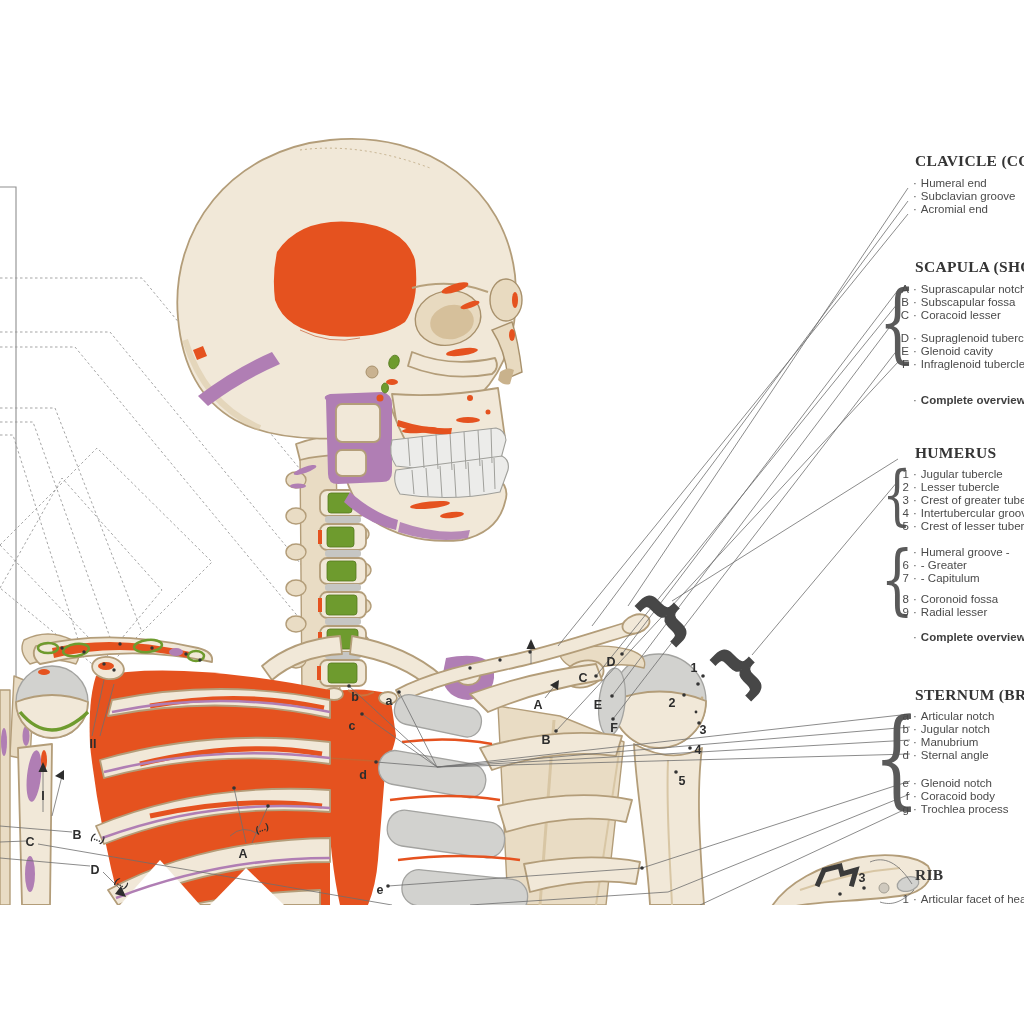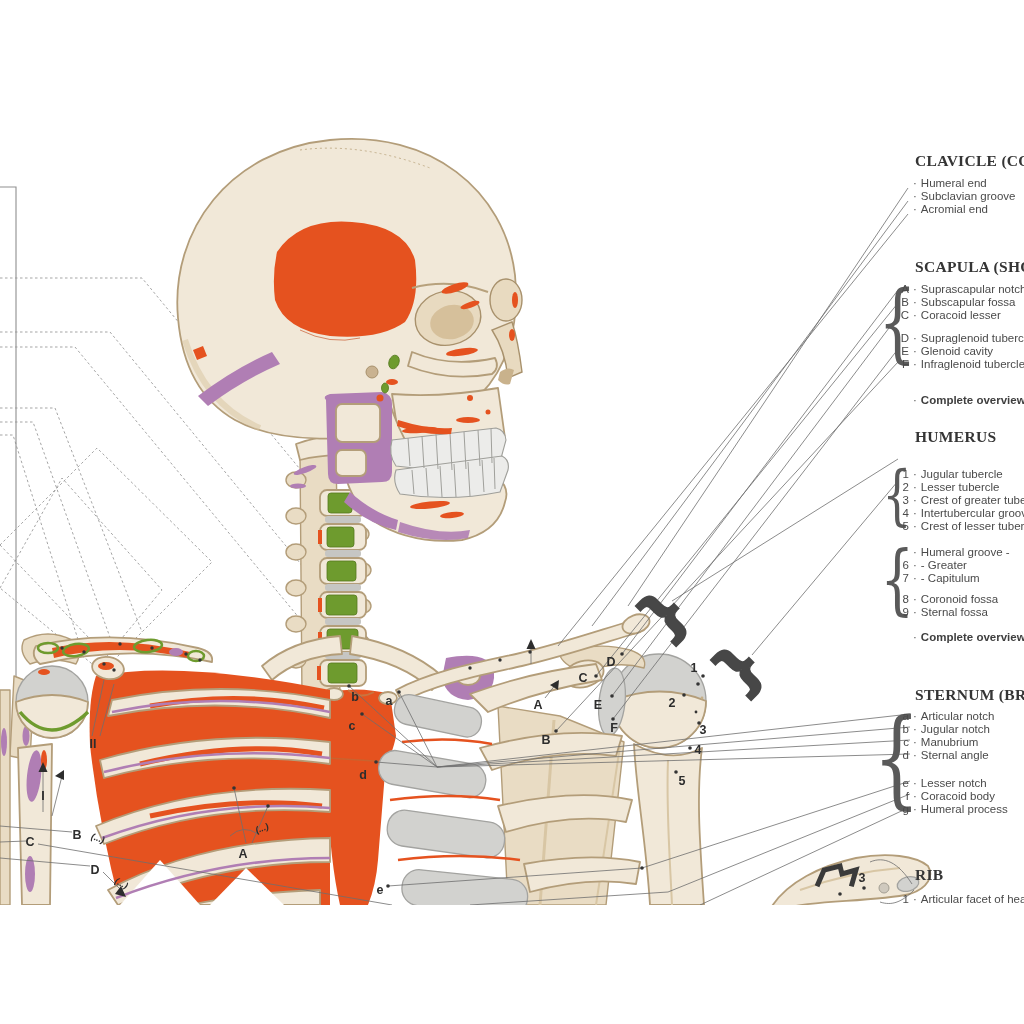--- a/index.html
+++ b/index.html
@@ -426,21 +426,21 @@
   <div class="row" style="top:358px">
         <span class="k">F</span>
         <span class="b">·</span>
         <span class="t">Infraglenoid tubercle</span>
       </div>
   <div class="row nokey bold" style="top:394px">
         <span class="b">·</span>
         <span class="t">Complete overview</span>
       </div>
 
-  <div class="sec-title" style="top:428px">HUMERUS</div>
+  <div class="sec-title" style="top:444px">HUMERUS</div>
   <div class="colbrace" style="top:464px;height:62px;font-size:66px">
         <span>{</span>
       </div>
   <div class="row" style="top:468px">
         <span class="k">1</span>
         <span class="b">·</span>
         <span class="t">Jugular tubercle</span>
       </div>
   <div class="row" style="top:481px">
         <span class="k">2</span>
@@ -480,21 +480,21 @@
         <span class="t">- Capitulum</span>
       </div>
   <div class="row" style="top:593px">
         <span class="k">8</span>
         <span class="b">·</span>
         <span class="t">Coronoid fossa</span>
       </div>
   <div class="row" style="top:606px">
         <span class="k">9</span>
         <span class="b">·</span>
-        <span class="t">Sternal fossa</span>
+        <span class="t">Radial lesser</span>
       </div>
   <div class="row nokey bold" style="top:631px">
         <span class="b">·</span>
         <span class="t">Complete overview</span>
       </div>
 
   <div class="sec-title" style="top:686px">STERNUM (BREASTBONE)</div>
   <div class="colbrace" style="top:708px;height:102px;font-size:106px">
         <span>{</span>
       </div>
@@ -514,31 +514,31 @@
         <span class="t">Manubrium</span>
       </div>
   <div class="row" style="top:749px">
         <span class="k">d</span>
         <span class="b">·</span>
         <span class="t">Sternal angle</span>
       </div>
   <div class="row" style="top:777px">
         <span class="k">e</span>
         <span class="b">·</span>
-        <span class="t">Lesser notch</span>
+        <span class="t">Glenoid notch</span>
       </div>
   <div class="row" style="top:790px">
         <span class="k">f</span>
         <span class="b">·</span>
         <span class="t">Coracoid body</span>
       </div>
   <div class="row" style="top:803px">
         <span class="k">g</span>
         <span class="b">·</span>
-        <span class="t">Humeral process</span>
+        <span class="t">Trochlea process</span>
       </div>
 
   <div class="sec-title" style="top:866px">RIB</div>
   <div class="row" style="top:893px">
         <span class="k">1</span>
         <span class="b">·</span>
         <span class="t">Articular facet of head</span>
       </div>
 
 </div>

